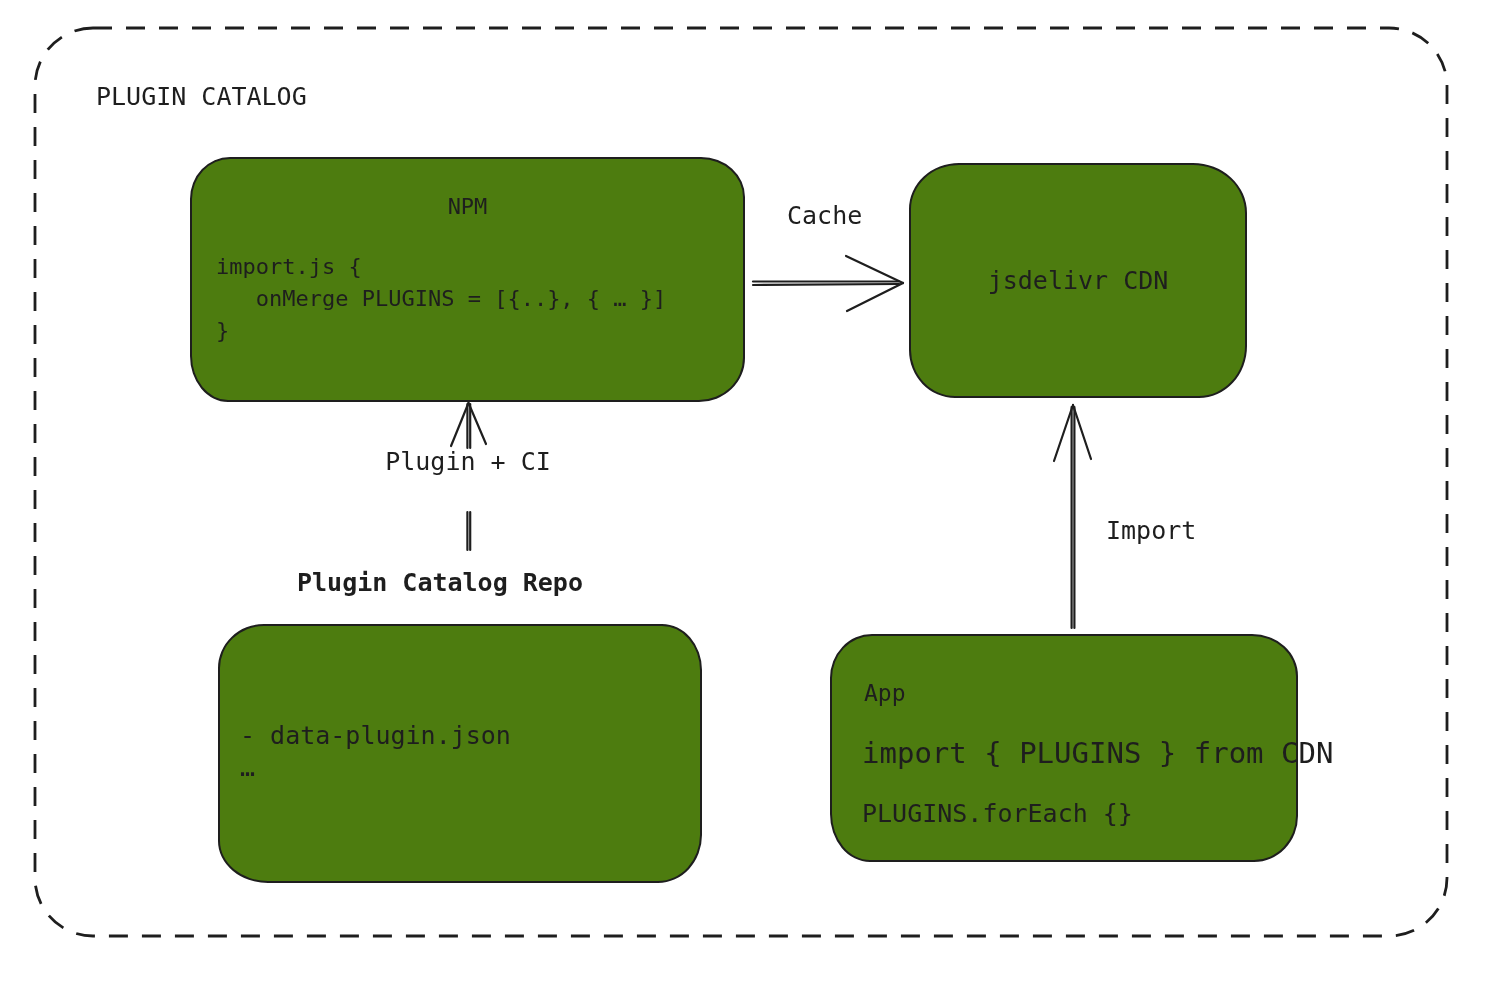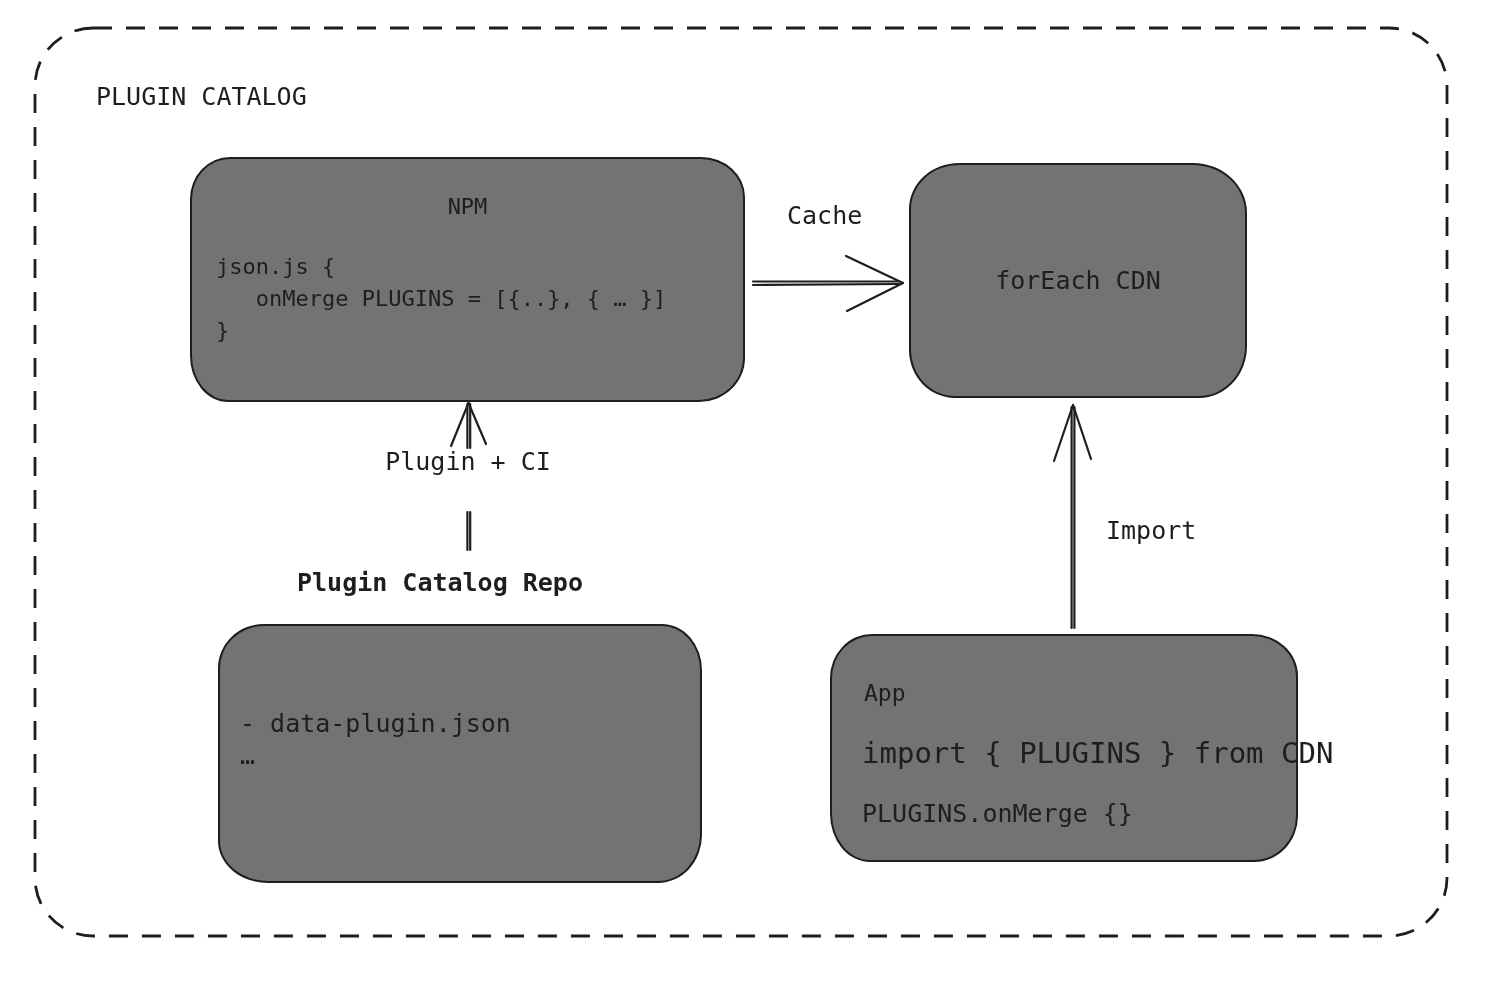--- a/index.html
+++ b/index.html
@@ -10,21 +10,21 @@
     font-family:"DejaVu Sans Mono","Liberation Mono",monospace;
     color:var(--stroke,#1e1e1e);
     overflow:hidden;
   }
   .abs{position:absolute;}
   .pre{white-space:pre;}
   .label{font-size:25px;line-height:30px;}
   .node{
     position:absolute;
     border:2.4px solid var(--stroke,#1e1e1e);
-    background:#737373;
+    background:#4d7c0f;
   }
   .node-title-center{
     position:absolute;left:0;right:0;
     text-align:center;font-size:22px;line-height:28px;
   }
   .code-block{position:absolute;font-size:22px;line-height:32px;}
   .code-block-lg{position:absolute;font-size:25px;line-height:32px;}
   .center-text{text-align:center;}
   .flex-center{display:flex;align-items:center;justify-content:center;}
   svg.arrow{position:absolute;overflow:visible;}
@@ -49,61 +49,61 @@
 
   <svg class="frame" style="left:33px;top:26px;" width="1416" height="914" viewBox="0 0 1416 914">
     <rect x="2" y="2" width="1412" height="908" rx="58" ry="58"></rect>
   </svg>
 
   <div class="abs label pre" style="left:96px;top:82px;">PLUGIN CATALOG</div>
 
   <div class="node" style="left:190px;top:157px;width:551px;height:241px;border-radius:40px 44px 46px 38px / 42px 40px 44px 46px;">
     <div class="node-title-center pre" style="top:34px;">NPM</div>
     <div class="code-block" style="left:24px;top:92px;">
-      <div class="pre">json.js {</div>
+      <div class="pre">import.js {</div>
       <div class="pre">   onMerge PLUGINS = [{..}, { … }]</div>
       <div class="pre">}</div>
     </div>
   </div>
 
   <div class="abs label pre" style="left:787px;top:201px;">Cache</div>
   <svg class="arrow" style="left:750px;top:243px;" width="160" height="80" viewBox="0 0 160 80">
     <line x1="3" y1="38.5" x2="149" y2="38.5"></line>
     <line x1="3" y1="42" x2="149" y2="41"></line>
     <path d="M 96 13 L 153 40"></path>
     <path d="M 97 68 L 153 40"></path>
   </svg>
 
   <div class="node flex-center" style="left:909px;top:163px;width:334px;height:231px;border-radius:50px 54px 48px 46px / 46px 50px 52px 48px;">
-    <div class="pre" style="font-size:25px;">forEach CDN</div>
+    <div class="pre" style="font-size:25px;">jsdelivr CDN</div>
   </div>
 
   <svg class="arrow" style="left:442px;top:398px;" width="54" height="156" viewBox="0 0 54 156">
     <line x1="25.4" y1="6" x2="25.4" y2="50"></line>
     <line x1="28.2" y1="6" x2="28.2" y2="50"></line>
     <path d="M 26.5 5 L 9 48"></path>
     <path d="M 26.5 5 L 44 46"></path>
     <line x1="25.4" y1="114" x2="25.4" y2="152"></line>
     <line x1="28.2" y1="114" x2="28.2" y2="152"></line>
   </svg>
   <div class="abs label pre center-text" style="left:318px;top:447px;width:300px;">Plugin + CI</div>
 
   <div class="abs label pre center-text" style="left:240px;top:568px;width:400px;font-weight:bold;">Plugin Catalog Repo</div>
 
   <div class="node" style="left:218px;top:624px;width:480px;height:255px;border-radius:46px 40px 44px 50px / 44px 46px 48px 42px;">
-    <div class="code-block-lg" style="left:20px;top:82px;">
+    <div class="code-block-lg" style="left:20px;top:94px;">
       <div class="pre">- data-plugin.json</div>
       <div class="pre">…</div>
     </div>
   </div>
 
   <div class="node" style="left:830px;top:634px;width:464px;height:224px;border-radius:42px 46px 44px 40px / 44px 42px 46px 48px;">
     <div class="abs pre" style="left:32px;top:44px;font-size:23px;">App</div>
     <div class="abs pre" style="left:30px;top:100px;font-size:29px;">import { PLUGINS } from CDN</div>
-    <div class="abs pre" style="left:30px;top:163px;font-size:25px;">PLUGINS.onMerge {}</div>
+    <div class="abs pre" style="left:30px;top:163px;font-size:25px;">PLUGINS.forEach {}</div>
   </div>
 
   <svg class="arrow" style="left:1046px;top:400px;" width="56" height="232" viewBox="0 0 56 232">
     <line x1="25.6" y1="7" x2="25.6" y2="228"></line>
     <line x1="28.4" y1="7" x2="28.4" y2="228"></line>
     <path d="M 27 5 L 8 61"></path>
     <path d="M 27 5 L 45 59"></path>
   </svg>
   <div class="abs label pre" style="left:1106px;top:516px;">Import</div>
 

